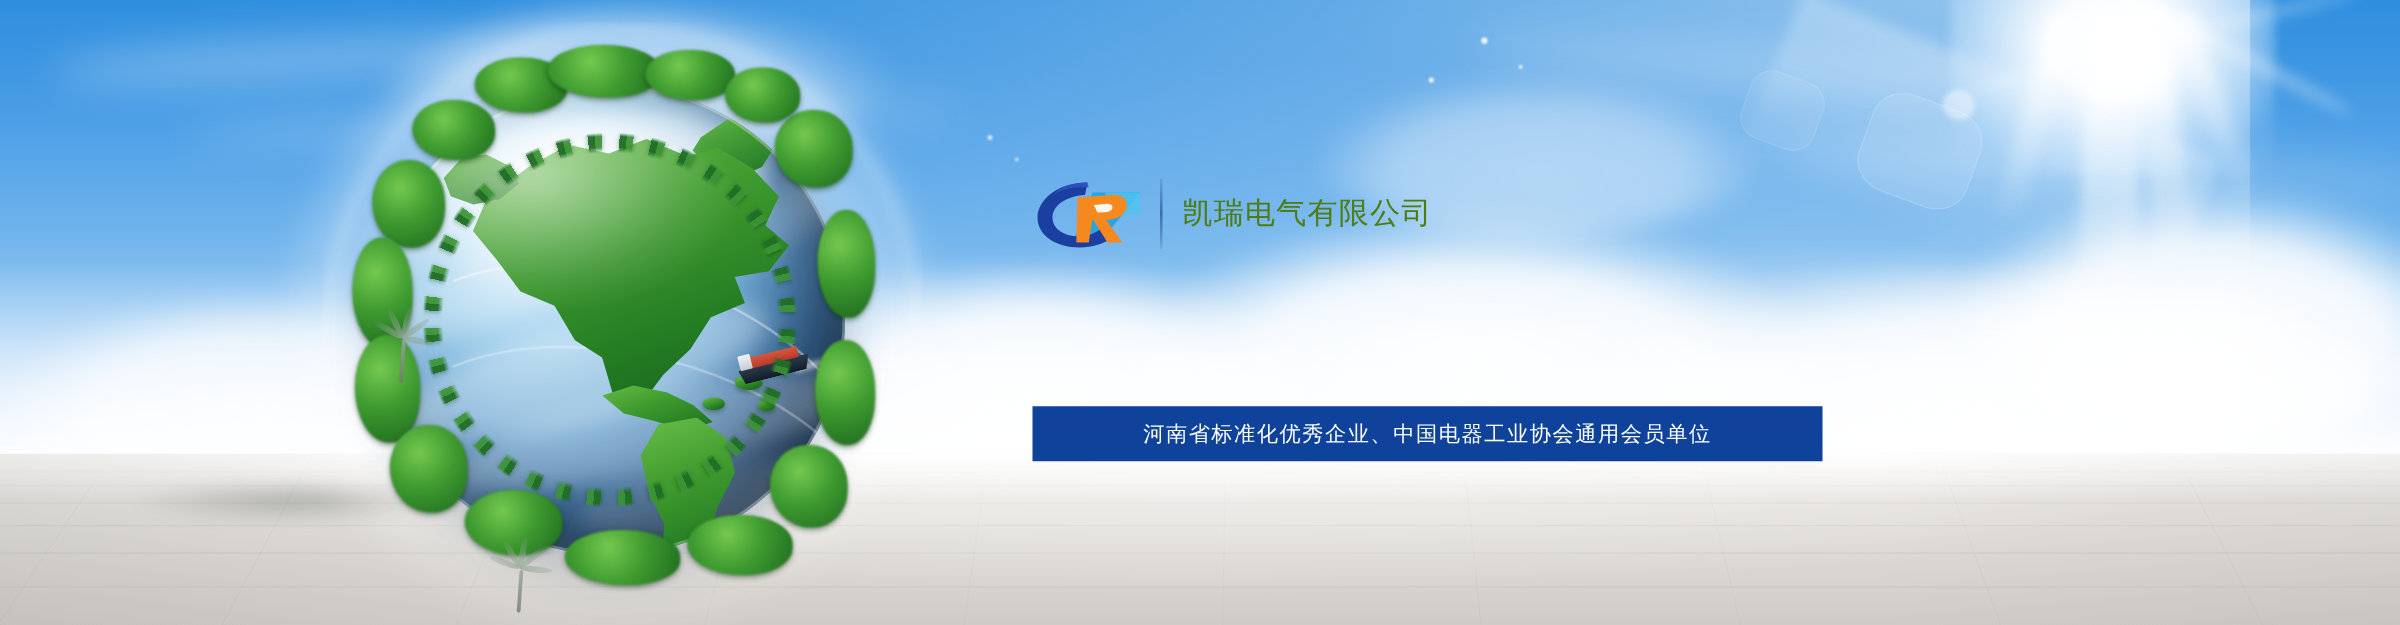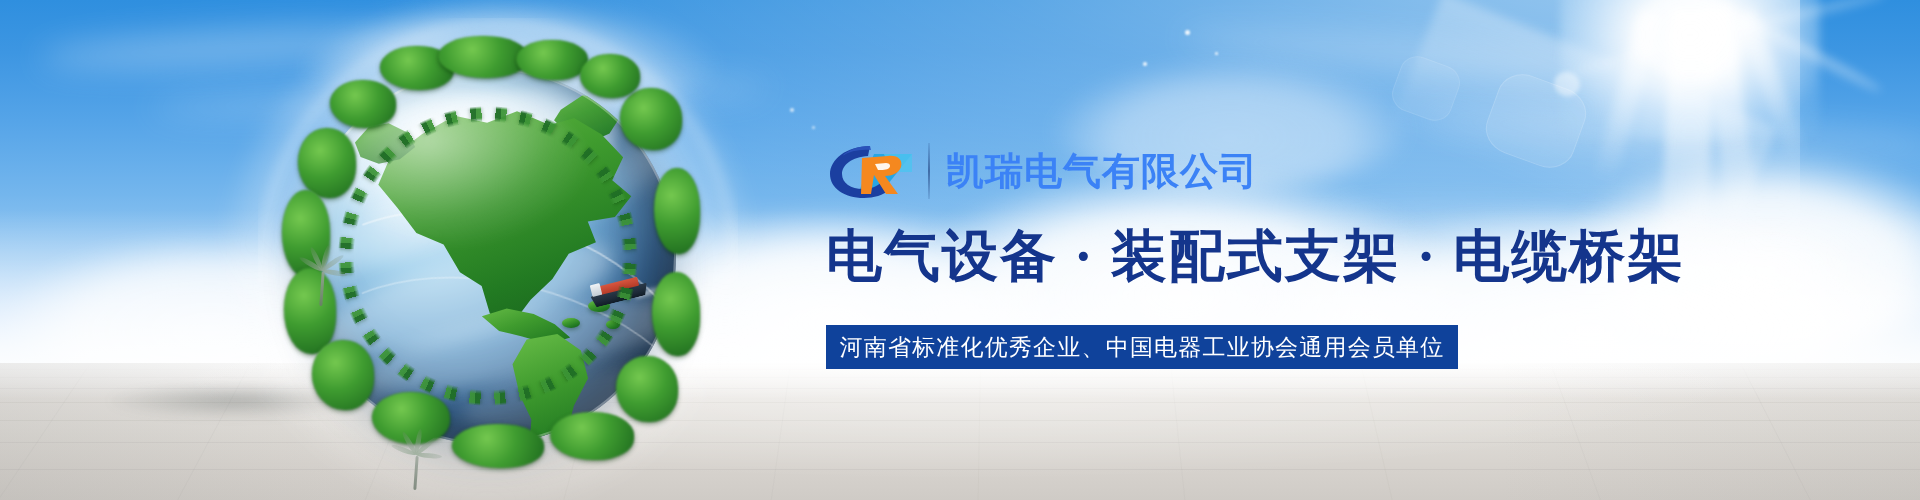--- a/index.html
+++ b/index.html
@@ -391,24 +391,24 @@
     align-items: center;
   }
   .logo-mark { position: relative; width: 88px; height: 58px; margin-right: 12px; }
   .logo-divider {
     width: 2px; height: 56px;
     background: linear-gradient(to bottom, rgba(20,48,110,0.12), rgba(20,48,110,0.55), rgba(20,48,110,0.12));
     margin-right: 16px;
   }
   .logo-names { display: flex; flex-direction: column; justify-content: center; }
   .cn-name {
-    font-size: 38px;
+    font-size: 24px;
     line-height: 1.02;
-    font-weight: 700;
-    color: #3b82f6;
+    font-weight: 400;
+    color: #4d7c0f;
     letter-spacing: 1px;
     white-space: nowrap;
   }
   .en-name {
     margin-top: 7px;
     font-size: 19px;
     line-height: 1;
     font-weight: 400;
     color: #14203a;
     letter-spacing: 1.4px;
@@ -431,21 +431,21 @@
   .cert-bar {
     position: absolute;
     left: 826px; top: 325px;
     width: 632px; height: 44px;
     background: #0f429b;
     display: flex;
     align-items: center;
     justify-content: center;
   }
   .cert-text {
-    font-size: 23px;
+    font-size: 17px;
     line-height: 1;
     color: #ffffff;
     letter-spacing: 1.2px;
     white-space: nowrap;
   }
 </style>
 </head>
 <body>
 
 <div id="banner">
@@ -602,19 +602,18 @@
       </svg>
     </div>
 
     <div class="logo-divider"></div>
 
     <div class="logo-names">
       <div class="cn-name">凯瑞电气有限公司</div>
     </div>
   </div>
 
-  <div class="tagline">电气设备 · 装配式支架 · 电缆桥架</div>
 
   <div class="cert-bar">
     <span class="cert-text">河南省标准化优秀企业、中国电器工业协会通用会员单位</span>
   </div>
 
 </div>
 
 </body></html>

